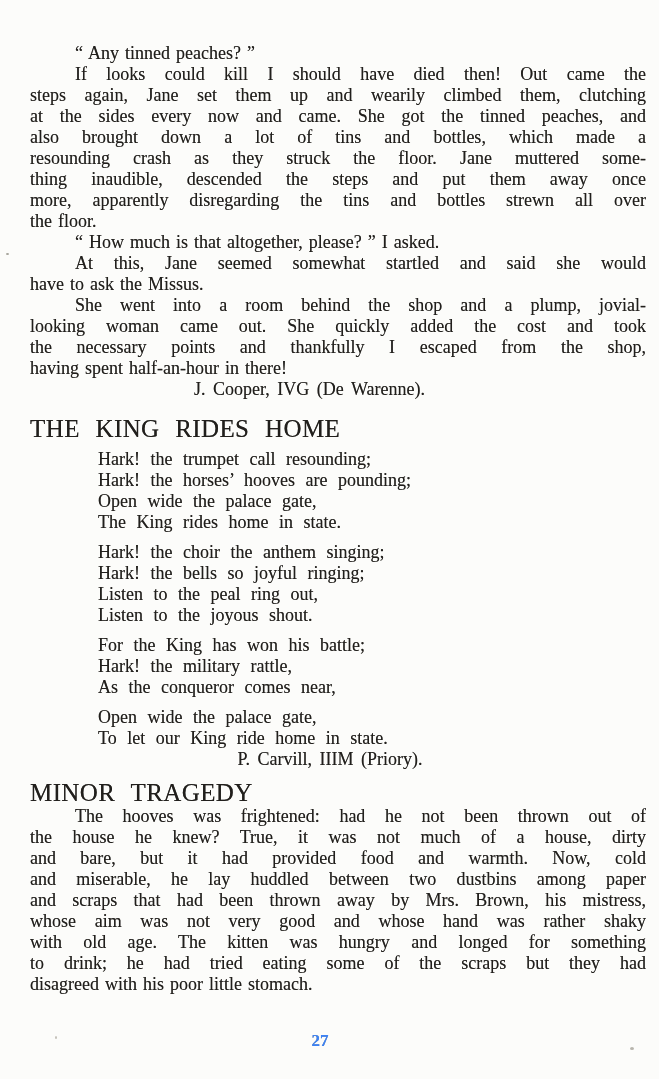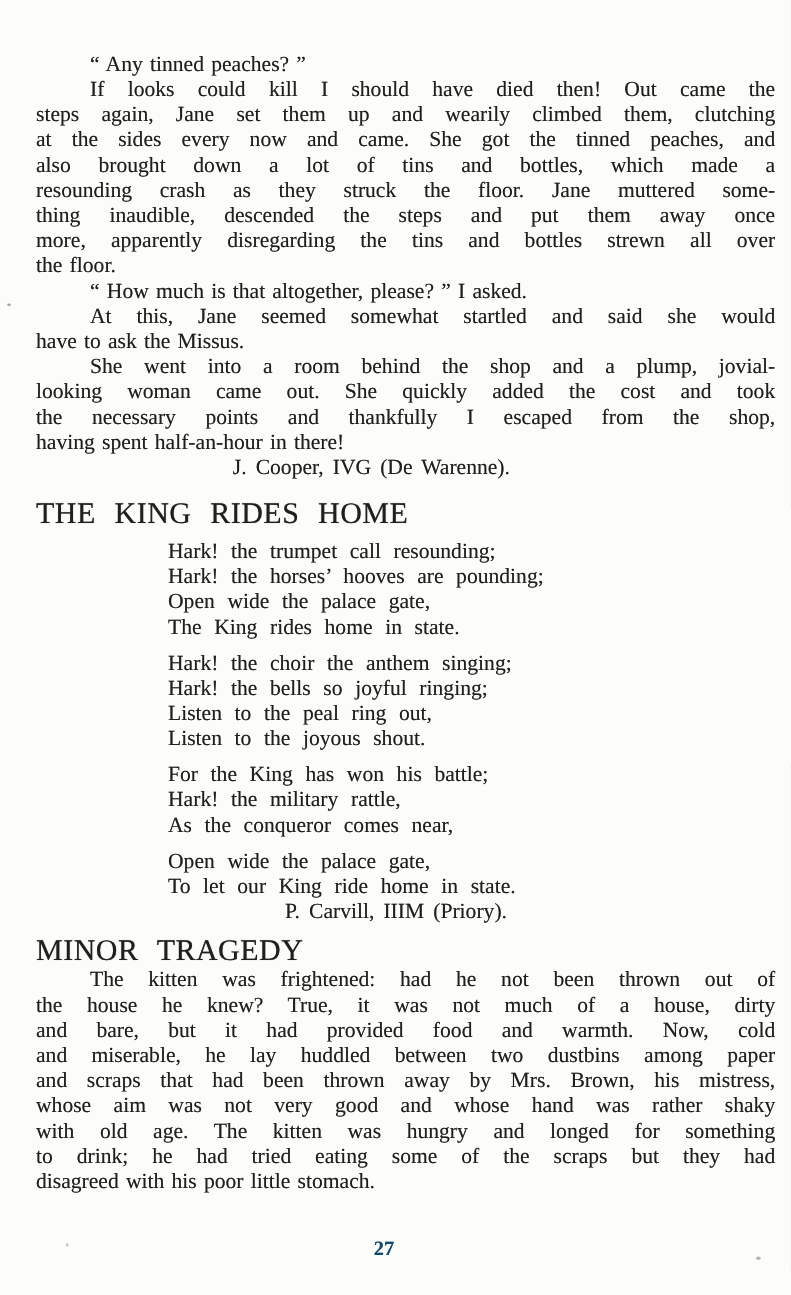--- a/index.html
+++ b/index.html
@@ -31,38 +31,38 @@
     font-weight:normal;
     text-align:left;
     font-size:25px;
     letter-spacing:0.4px;
     word-spacing:9px;
     text-shadow:0 0 0.6px rgba(33,31,28,0.7);
   }
   .h-poem { margin-top:16px; line-height:25px; }
   .h-story { margin-top:12px; line-height:22px; }
 
-  .stanza { margin-left:110px;font-family:Liberation Serif, serif; }
+  .stanza { margin-left:68px;font-family:Liberation Serif, serif; }
   .st1 { margin-top:8px; }
   .st2, .st3, .st4 { margin-top:9px; }
   .pl { word-spacing:6px; }
 
   .attr { text-align:center; word-spacing:3px; }
   .attr-1 { margin-right:57px; }
   .attr-2 { margin-right:16px; }
 
   .pageno {
     position:absolute;
     top:1030px; left:0;
     width:640px;
     text-align:center;
     font-size:17px;
     line-height:22px;
     font-weight:bold;
-    color:#0c4a6e;
+    color:#3b82f6;
     text-shadow:0 0 0.5px rgba(33,31,28,0.5);
   }
 
   
   .speck { position:absolute; border-radius:50%; }
   .sp1 { left:6px;  top:253px;  width:3px; height:2px; background:#a5a29a; }
   .sp2 { left:630px; top:1047px; width:4px; height:3px; background:#b8b5ad; }
   .sp3 { left:55px; top:1036px; width:2px; height:3px; background:#c3c0b8; }
 </style>
 </head>
@@ -129,21 +129,21 @@
     <div class="stanza st4">
       <div class="bl pl">Open wide the palace gate,</div>
       <div class="bl pl">To let our King ride home in state.</div>
     </div>
 
     <div class="bl attr attr-2">P. Carvill, IIIM (Priory).</div>
 
     <div class="bl heading h-story">MINOR TRAGEDY</div>
 
     <div style="margin-top:2px;">
-      <div class="bl j ind">The kitten was frightened: had he not been thrown out of</div>
+      <div class="bl j ind">The hooves was frightened: had he not been thrown out of</div>
       <div class="bl j">the house he knew?  True, it was not much of a house, dirty</div>
       <div class="bl j">and bare, but it had provided food and warmth.  Now, cold</div>
       <div class="bl j">and miserable, he lay huddled between two dustbins among paper</div>
       <div class="bl j">and scraps that had been thrown away by Mrs. Brown, his mistress,</div>
       <div class="bl j">whose aim was not very good and whose hand was rather shaky</div>
       <div class="bl j">with old age.  The kitten was hungry and longed for something</div>
       <div class="bl j">to drink; he had tried eating some of the scraps but they had</div>
       <div class="bl">disagreed with his poor little stomach.</div>
     </div>
 

